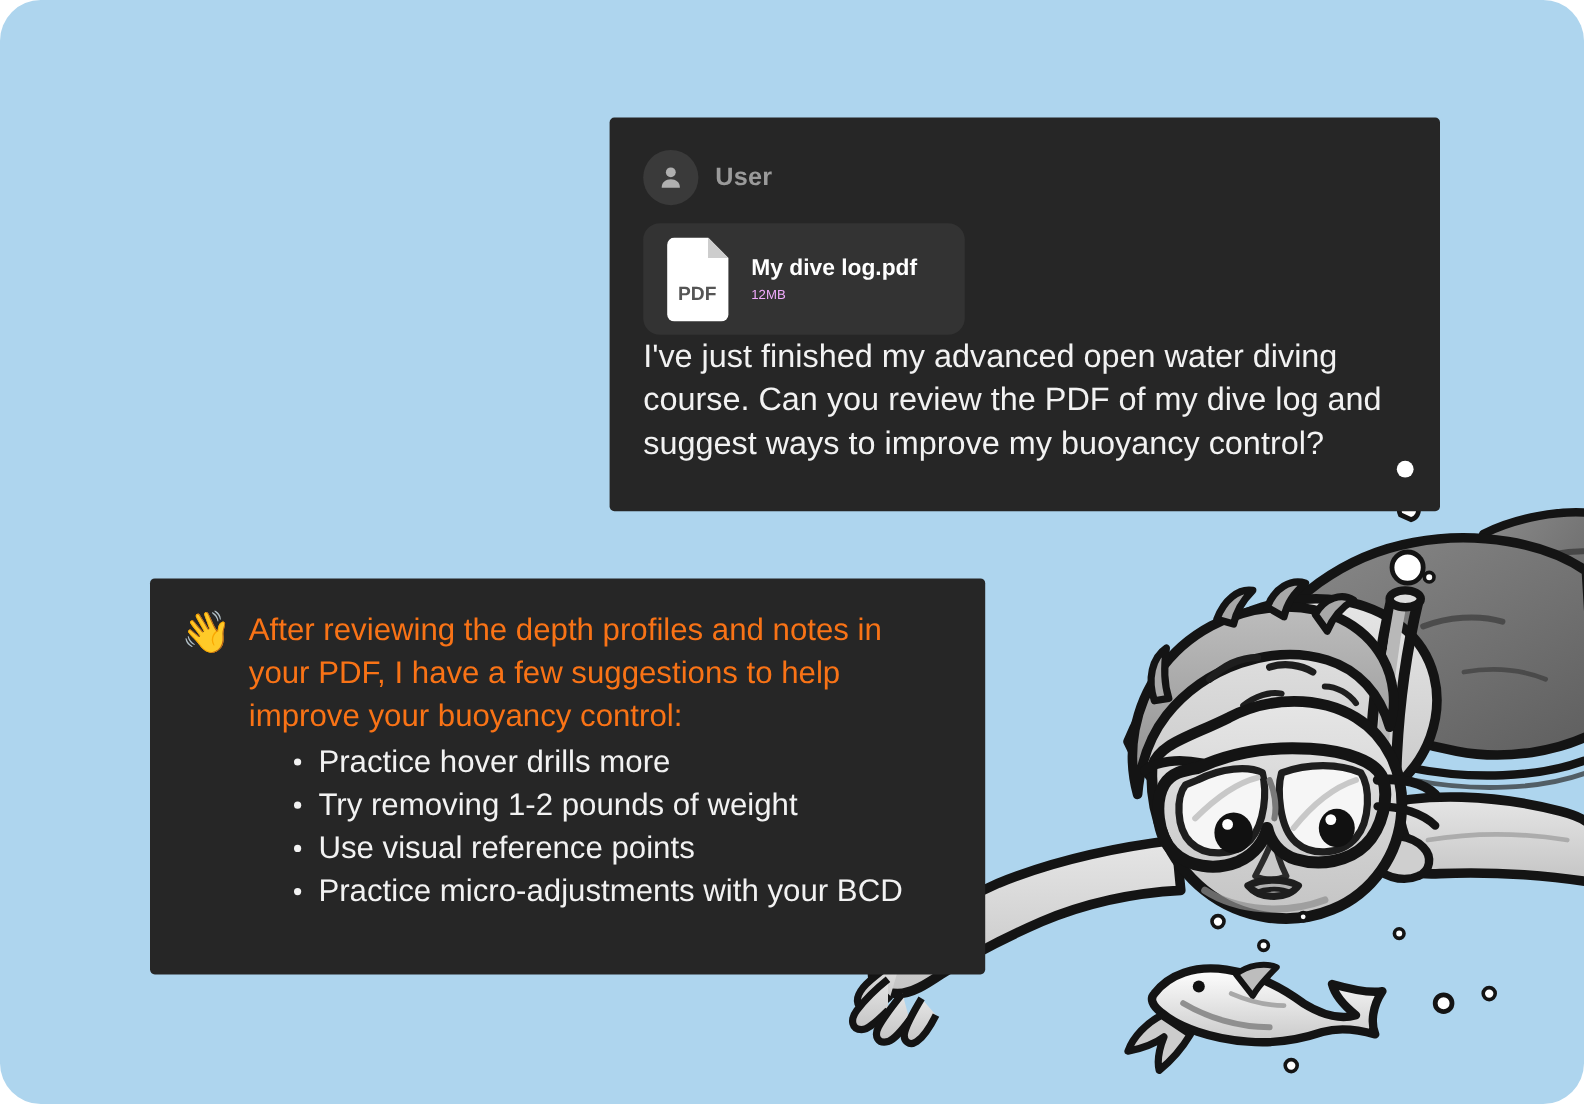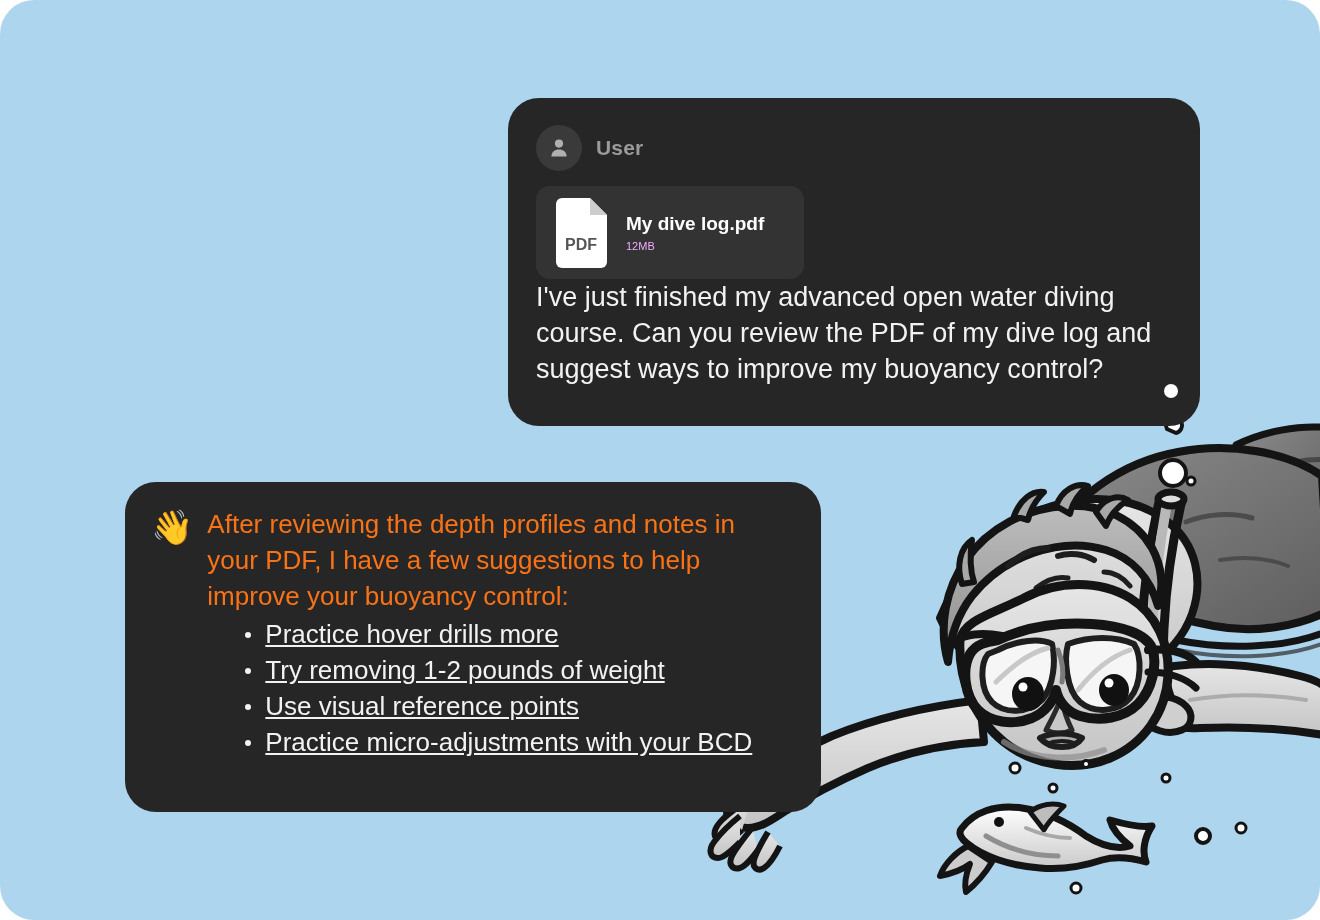--- a/index.html
+++ b/index.html
@@ -27,21 +27,21 @@
   #illustration {
     position: absolute;
     inset: 0;
     pointer-events: none;
   }
 
   
   .bubble {
     position: absolute;
     background: #262626;
-    border-radius: 31px;
+    border-radius: 4px;
     box-sizing: border-box;
   }
 
   #user-bubble {
     left: 508px;
     top: 98px;
     width: 692px;
     height: 328px;
     padding: 26px 30px 26px 28px;
     z-index: 5;
@@ -148,21 +148,20 @@
     padding-left: 36px;
     list-style: none;
   }
   .suggestion-list li {
     color: #f2f2f2;
     font-size: 26px;
     line-height: 36px;
     position: relative;
     padding-left: 22px;
     white-space: nowrap;
-    text-decoration: underline;
   }
   .suggestion-list li::before {
     content: "";
     position: absolute;
     left: 2px;
     top: 16px;
     width: 6px;
     height: 6px;
     border-radius: 50%;
     background: #f2f2f2;

